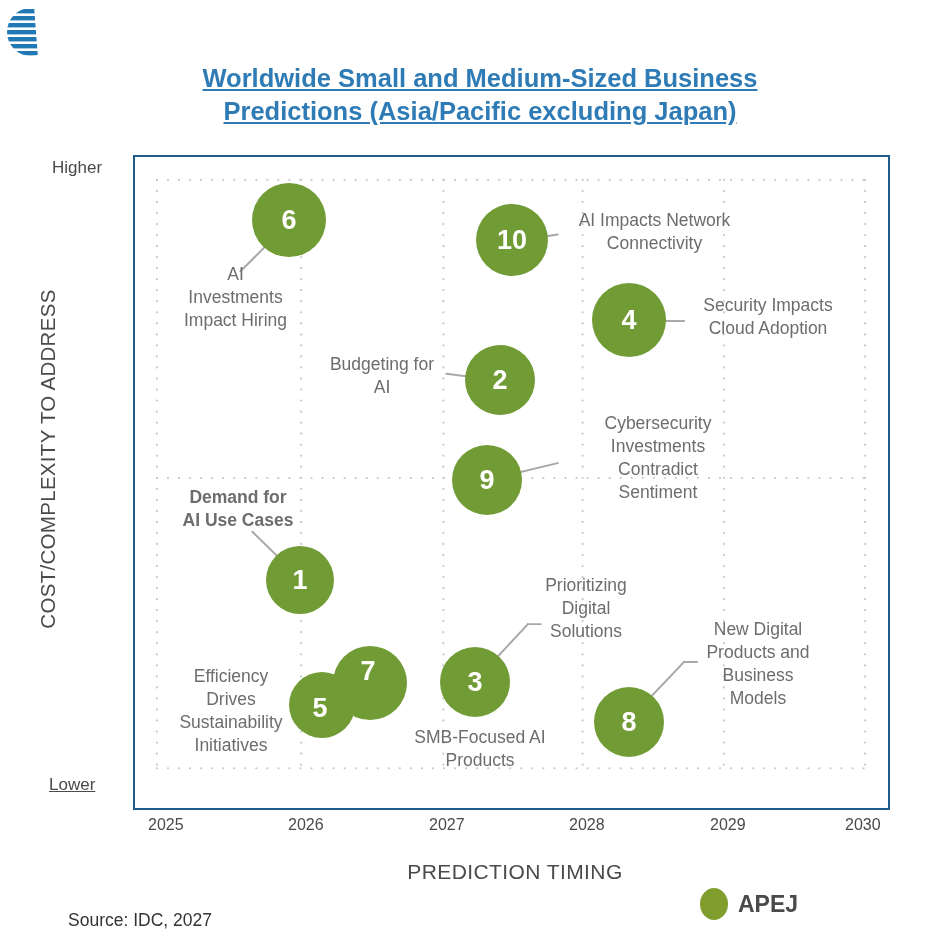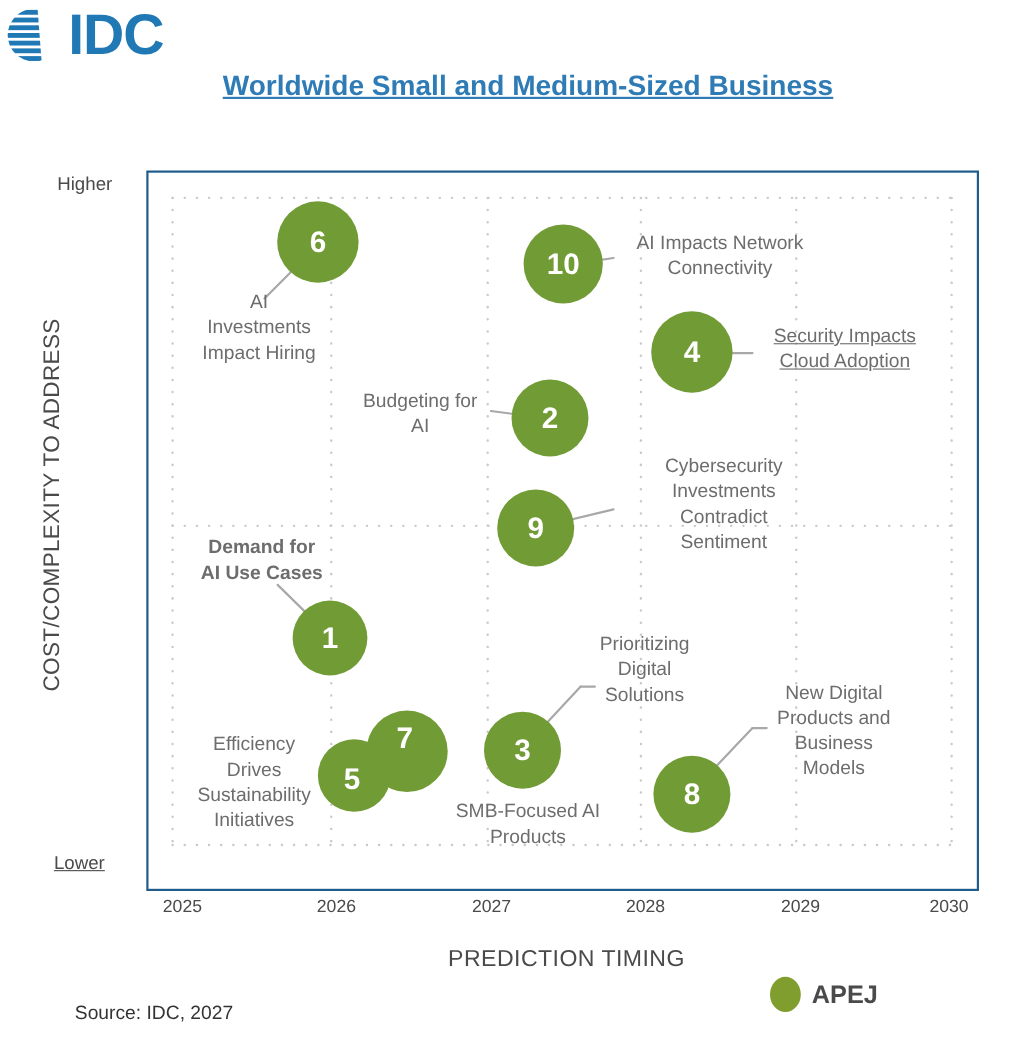--- a/index.html
+++ b/index.html
@@ -95,25 +95,25 @@
         <rect x="0" y="45" width="56" height="4.4"></rect>
       </g>
       <path d="M3 9 L54 9 M3 16 L54 16" stroke="#ffffff" stroke-width="0" fill="none"></path>
       <g fill="#ffffff">
         <polygon points="30,0 56,0 56,52 34,52"></polygon>
       </g>
       <g fill="#2079B5">
         <path d="M27 2 a24 24 0 0 1 0 48 a16 24 0 0 0 0 -48" opacity="0"></path>
       </g>
     </svg>
-    <div class="logo-text">IDC</div>
   </div>
 
   <div class="title" style="color: rgb(46, 123, 181); text-decoration: underline;">
     <div>Worldwide Small and Medium-Sized Business</div>
+    <div>Predictions (Asia/Pacific excluding Japan)</div>
   </div>
 
   <div class="y-axis-title">COST/COMPLEXITY TO ADDRESS</div>
   <div class="y-high">Higher</div>
   <div class="y-low">Lower</div>
 
   <div class="plot-frame">
     <svg class="gridlines" viewBox="0 0 757 655" preserveAspectRatio="none">
       <g stroke="#C9C9C9" stroke-width="2.2" stroke-linecap="round" stroke-dasharray="0.1 11" fill="none">
 
@@ -188,21 +188,21 @@
   </div>
 
   <div>
     <div class="callout" style="left:168px;top:263px;width:135px;white-space:pre-line;">AI
 Investments
 Impact Hiring</div>
 
     <div class="callout" style="left:557px;top:209px;width:195px;white-space:pre-line;">AI Impacts Network
 Connectivity</div>
 
-    <div class="callout" style="left:679px;top:294px;width:178px;white-space:pre-line;text-decoration:underline;">Security Impacts
+    <div class="callout" style="left:679px;top:294px;width:178px;white-space:pre-line;">Security Impacts
 Cloud Adoption</div>
 
     <div class="callout" style="left:313px;top:353px;width:138px;white-space:pre-line;">Budgeting for
 AI</div>
 
     <div class="callout" style="left:578px;top:412px;width:160px;white-space:pre-line;">Cybersecurity
 Investments
 Contradict
 Sentiment</div>
 

